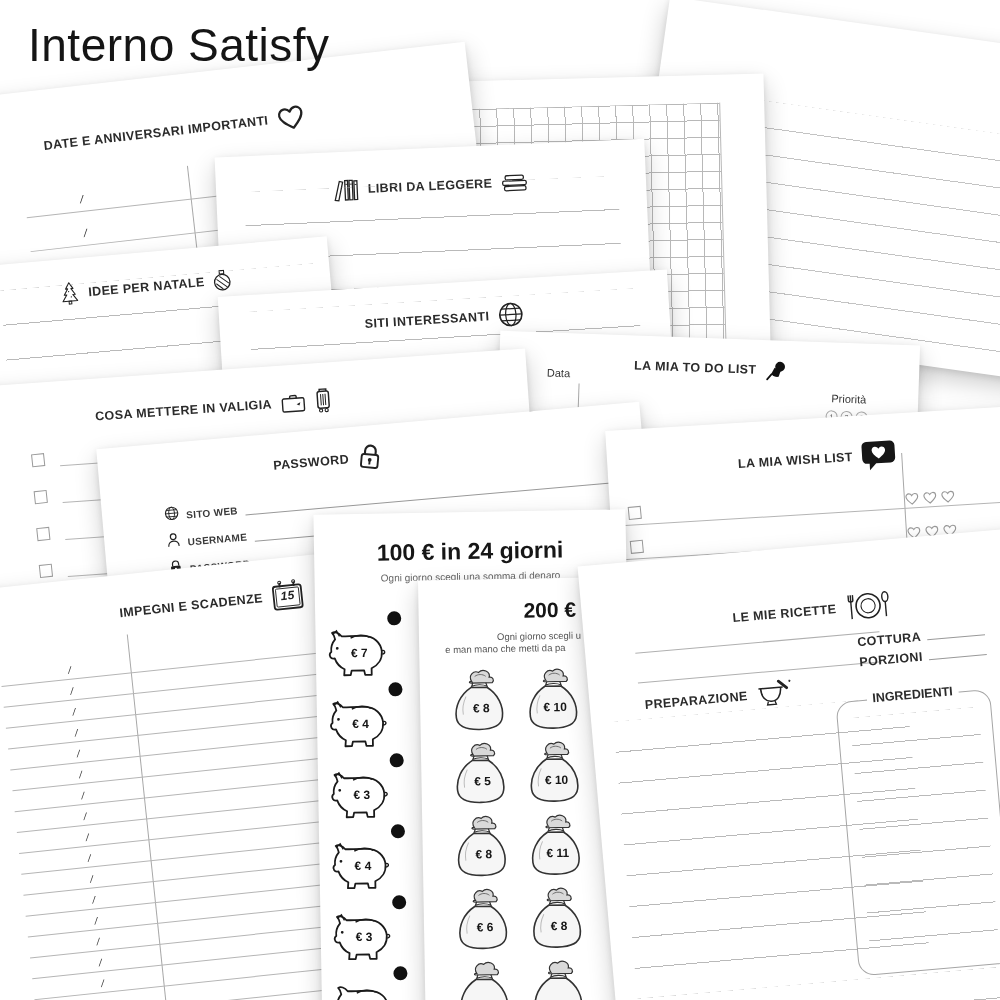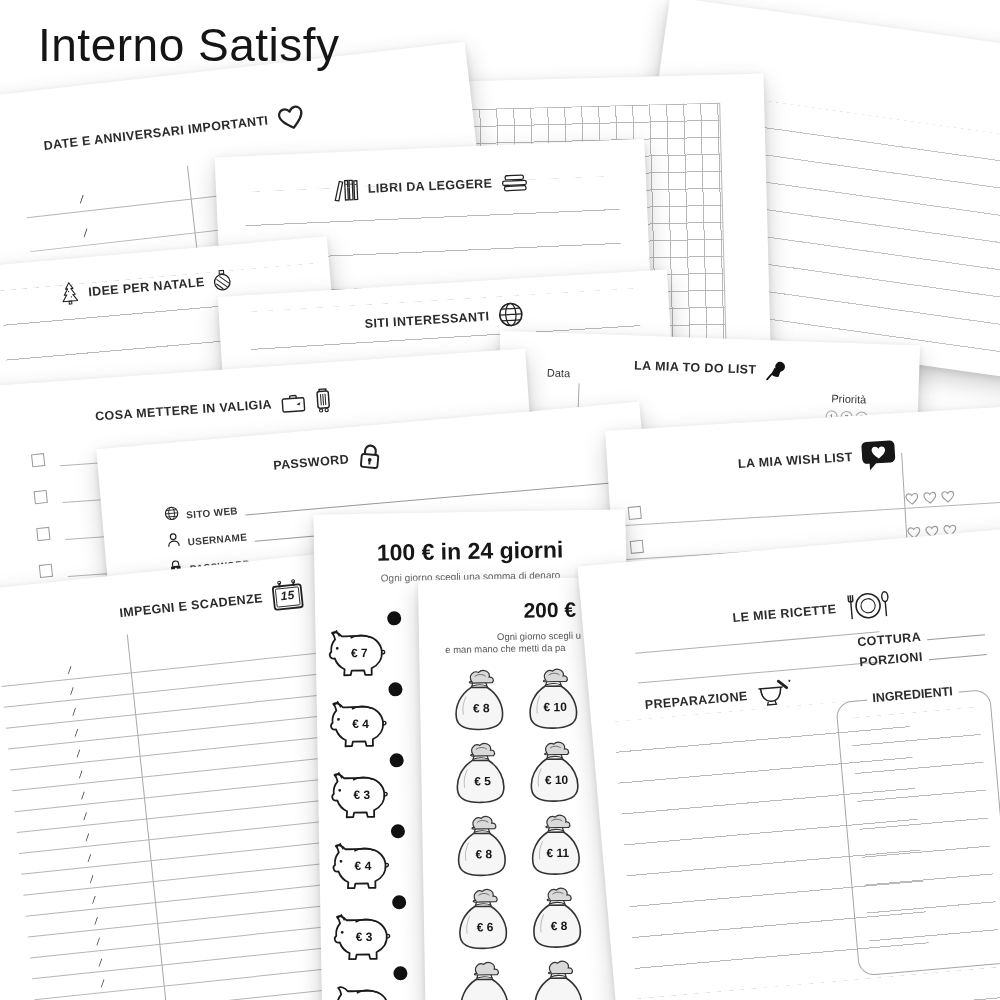--- a/index.html
+++ b/index.html
@@ -1,19 +1,19 @@
 <!DOCTYPE html>
 <html><head>
 <meta charset="utf-8">
 <style>
   * { margin:0; padding:0; box-sizing:border-box; }
   html,body { background:#fff; font-family:"Liberation Sans", sans-serif; }
   .canvas { position:relative; width:1000px; height:1000px; overflow:hidden; background:#fff; }
 
-  .page-title { position:absolute; left:38px; top:18px; font-size:46px; font-weight:300;
+  .page-title { position:absolute; left:28px; top:18px; font-size:46px; font-weight:300;
                 color:#151515; letter-spacing:.5px; z-index:40; }
 
   .sheet { position:absolute; background:#fff;
            box-shadow:0 10px 24px rgba(0,0,0,.20), 0 2px 6px rgba(0,0,0,.10); }
 
   .hdr { display:flex; align-items:center; gap:8px; font-size:12.5px; font-weight:600;
          color:#2b2b2b; letter-spacing:.4px; white-space:nowrap; }
   .hdr.center { justify-content:center; }
   .abs { position:absolute; }
 

